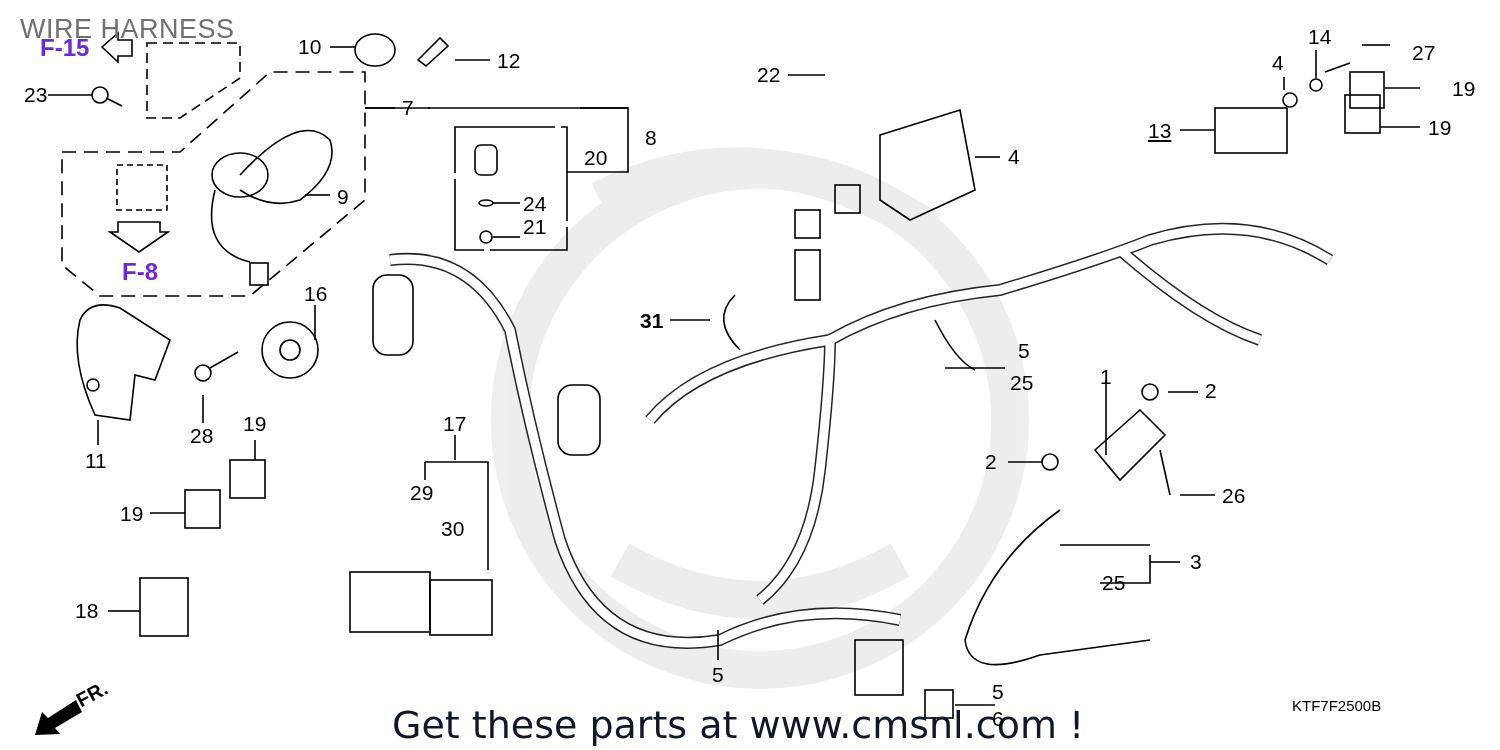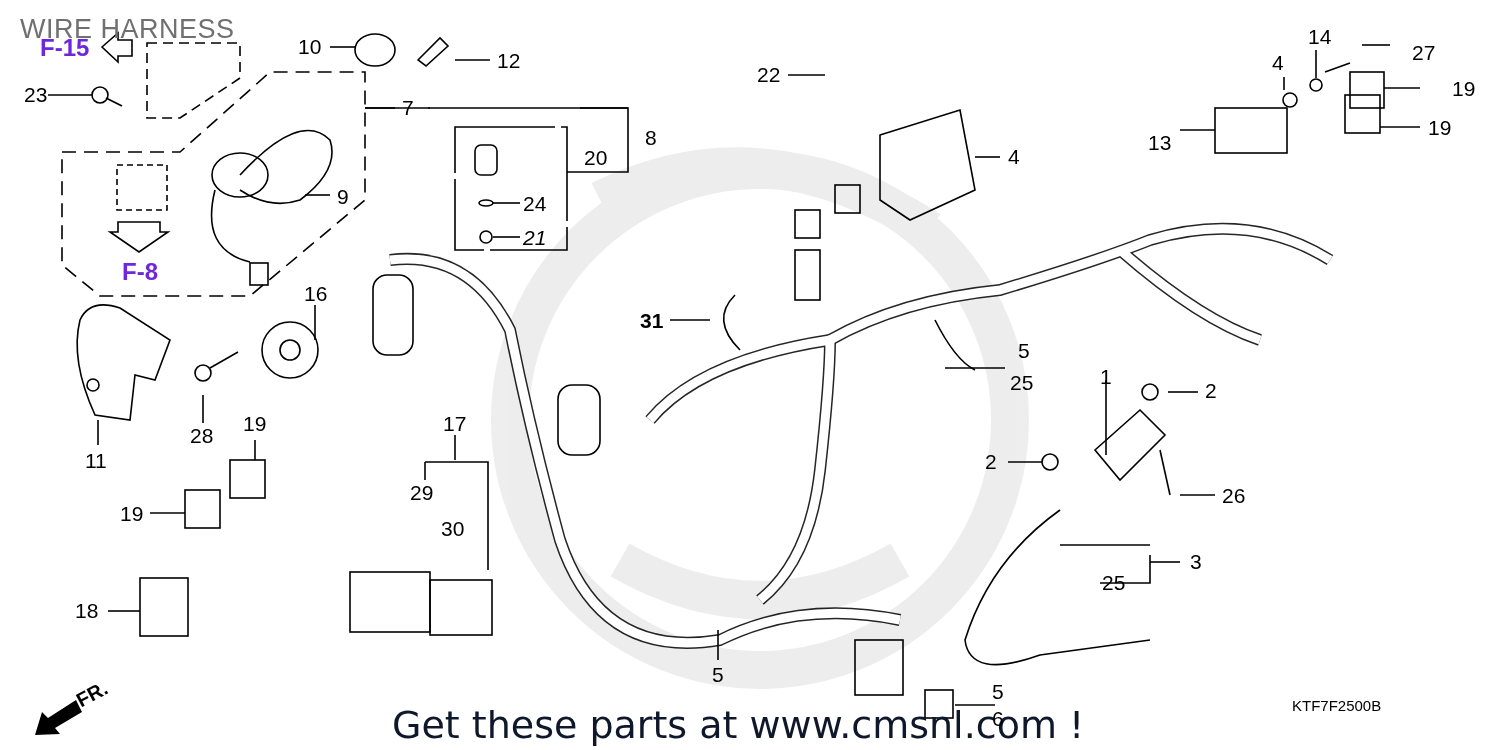--- a/index.html
+++ b/index.html
@@ -183,32 +183,32 @@
   <div class="lbl" style="left:1018px; top:340px;">5</div>
   <div class="lbl" style="left:712px; top:664px;">5</div>
   <div class="lbl" style="left:992px; top:681px;">5</div>
   <div class="lbl" style="left:992px; top:708px;">6</div>
   <div class="lbl" style="left:402px; top:97px;">7</div>
   <div class="lbl" style="left:645px; top:127px;">8</div>
   <div class="lbl" style="left:337px; top:186px;">9</div>
   <div class="lbl" style="left:298px; top:36px;">10</div>
   <div class="lbl" style="left:85px; top:450px;">11</div>
   <div class="lbl" style="left:497px; top:50px;">12</div>
-  <div class="lbl" style="left:1148px; top:132px;">13</div>
+  <div class="lbl" style="left:1148px; top:120px;text-decoration:underline;">13</div>
   <div class="lbl" style="left:1308px; top:26px;">14</div>
   <div class="lbl" style="left:1272px; top:52px;">4</div>
   <div class="lbl" style="left:304px; top:283px;">16</div>
   <div class="lbl" style="left:443px; top:413px;">17</div>
   <div class="lbl" style="left:75px; top:600px;">18</div>
   <div class="lbl" style="left:243px; top:413px;">19</div>
   <div class="lbl" style="left:120px; top:503px;">19</div>
   <div class="lbl" style="left:1452px; top:78px;">19</div>
   <div class="lbl" style="left:1428px; top:117px;">19</div>
   <div class="lbl" style="left:584px; top:147px;">20</div>
-  <div class="lbl" style="left:523px; top:227px;font-style:italic;">21</div>
+  <div class="lbl" style="left:523px; top:216px;">21</div>
   <div class="lbl" style="left:757px; top:64px;">22</div>
   <div class="lbl" style="left:24px; top:84px;">23</div>
   <div class="lbl" style="left:523px; top:193px;">24</div>
   <div class="lbl" style="left:1010px; top:372px;">25</div>
   <div class="lbl" style="left:1102px; top:572px;">25</div>
   <div class="lbl" style="left:1222px; top:485px;">26</div>
   <div class="lbl" style="left:1412px; top:42px;">27</div>
   <div class="lbl" style="left:190px; top:425px;">28</div>
   <div class="lbl" style="left:410px; top:482px;">29</div>
   <div class="lbl" style="left:441px; top:518px;">30</div>

